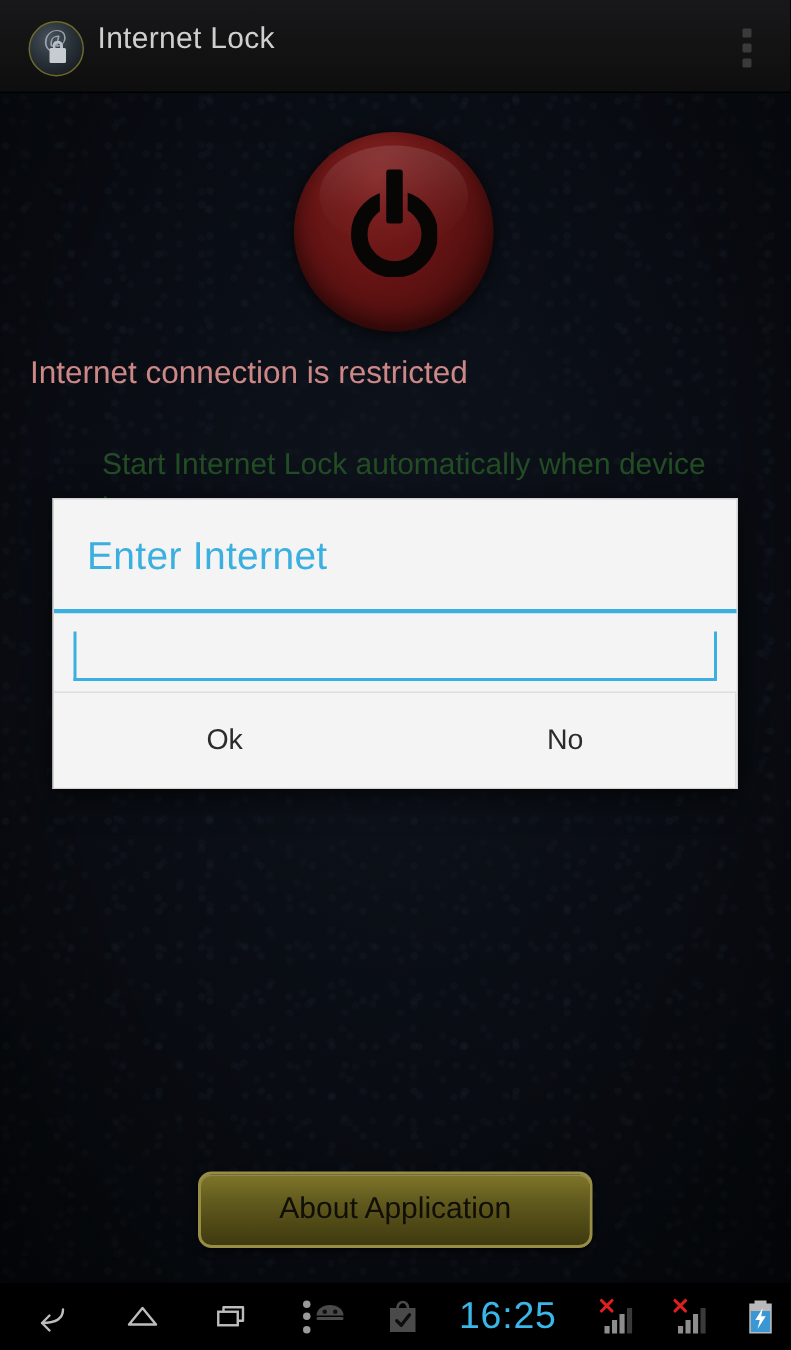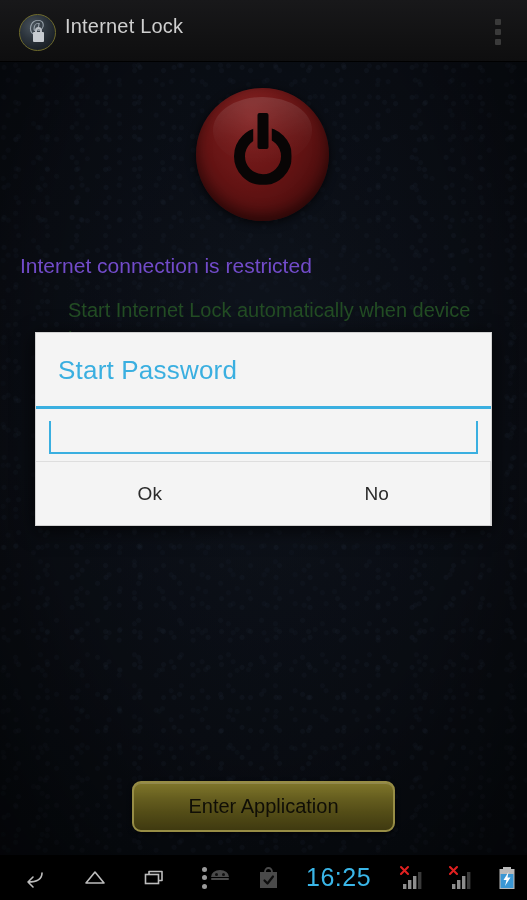--- a/index.html
+++ b/index.html
@@ -152,23 +152,23 @@
     transform: translate(-50%, -50%);
     margin-top: -24px;
     width: 11px; height: 36px;
     background: #0a0707;
     border-radius: 2px;
   }
 
   
   .status-text {
     position: absolute;
-    left: 20px; top: 254px;
+    left: 20px; top: 237px;
     font-size: 21px;
-    color: #8b5cf6;
+    color: #fca5a5;
   }
   .boot-text {
     position: absolute;
     left: 68px; top: 296px;
     width: 440px;
     font-size: 20px;
     line-height: 29px;
     color: #2b5e2c;
   }
 
@@ -329,27 +329,27 @@
   <div class="power-wrap">
     <div class="power-btn"></div>
     <div class="power-gloss"></div>
     <div class="power-ring"></div>
     <div class="power-bar"></div>
   </div>
 
   <div class="status-text">Internet connection is restricted</div>
   <div class="boot-text">Start Internet Lock automatically when device boots</div>
 
-  <div class="about-btn">Enter Application</div>
+  <div class="about-btn">About Application</div>
 
   <div class="scrim"></div>
 
   <div class="dialog">
     <div class="dlg-titlewrap">
-      <div class="dlg-title">Start Password</div>
+      <div class="dlg-title">Enter Internet</div>
     </div>
     <div class="dlg-divider"></div>
     <div class="dlg-inputwrap">
       <input class="dlg-input" type="password" placeholder="" style="">
     </div>
     <div class="dlg-btnrow">
       <button class="dlg-btn">Ok</button>
       <button class="dlg-btn left">No</button>
     </div>
   </div>

